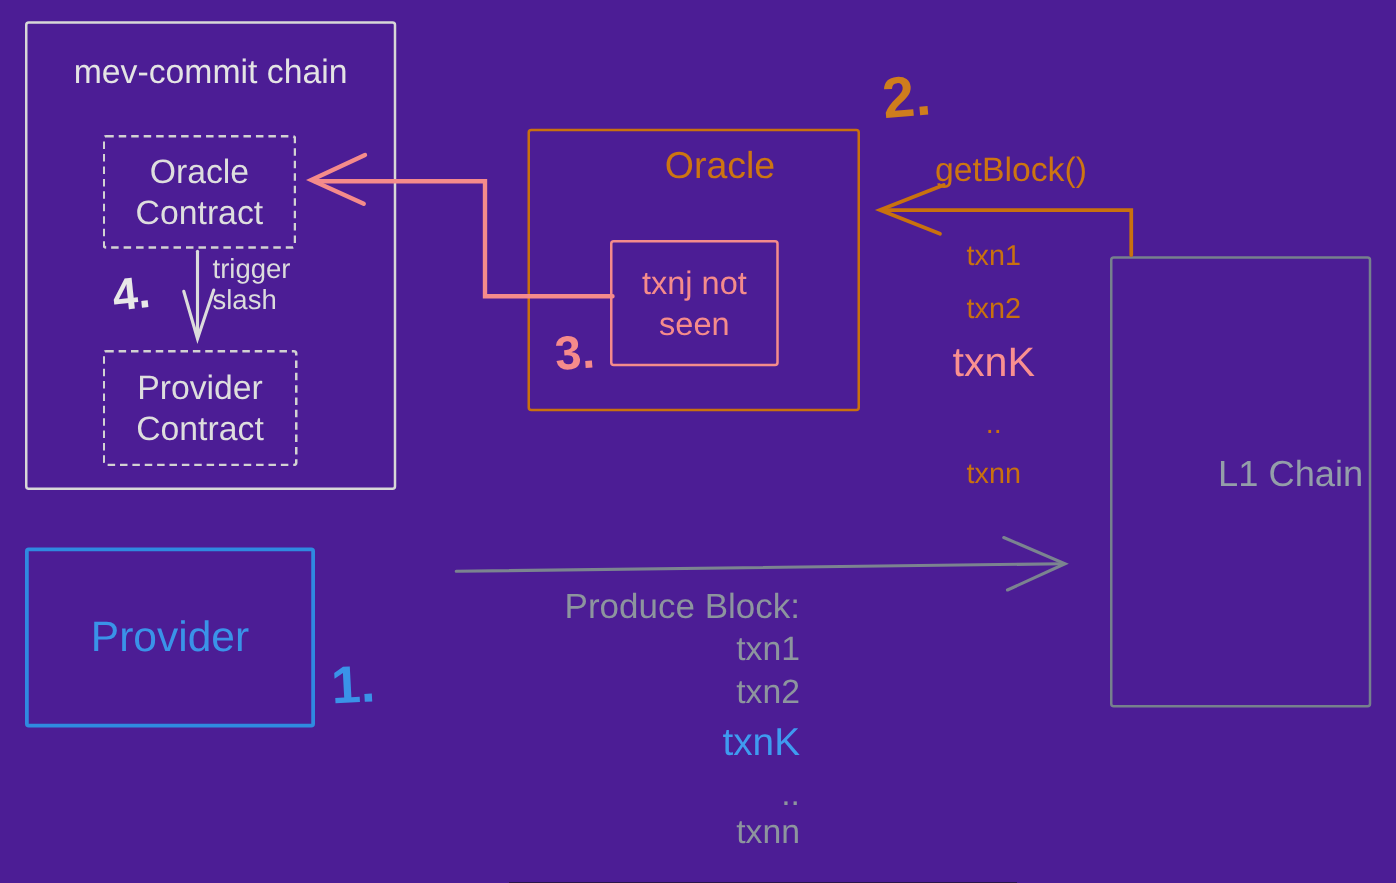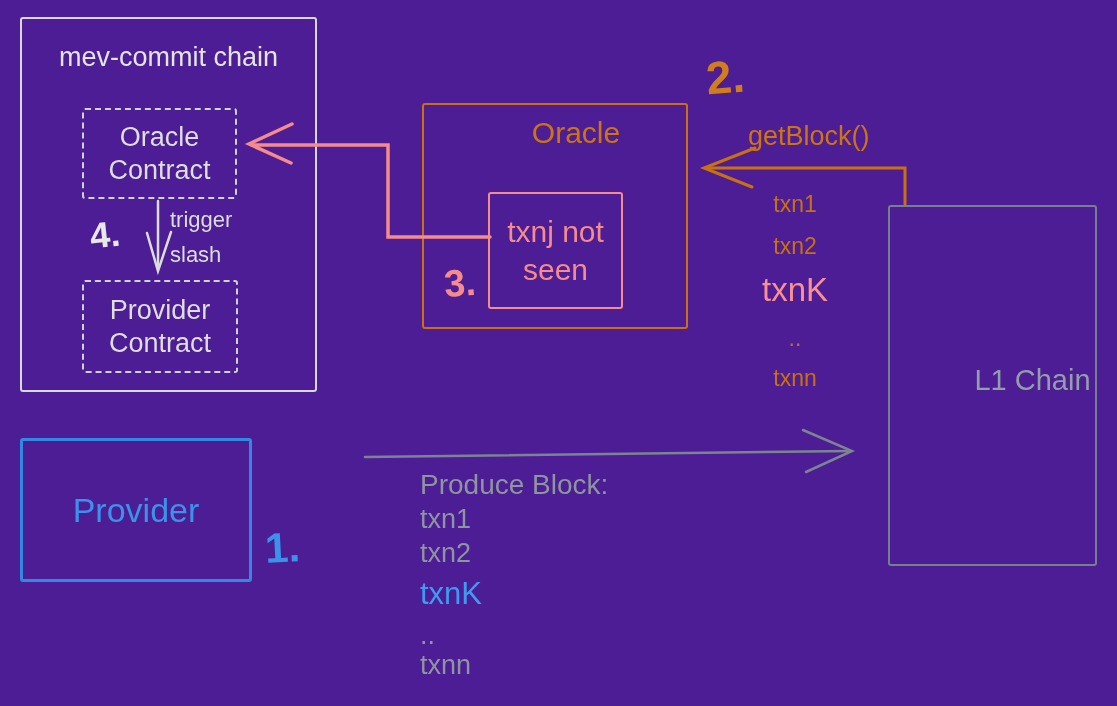--- a/index.html
+++ b/index.html
@@ -12,49 +12,49 @@
   .label{position:absolute;white-space:pre-line;}
   .center{display:flex;align-items:center;justify-content:center;text-align:center;}
 
   
   .mev-box{left:20px;top:17px;width:297px;height:375px;border:2px solid #d8d8d8;}
   .mev-title{left:20px;top:42px;width:297px;text-align:center;font-size:27px;color:#e4e4e4;}
   .oracle-contract{left:82px;top:108px;width:155px;height:91px;border:2px dashed #d2d2d2;
     font-size:27px;color:#dedede;line-height:1.2;}
   .provider-contract{left:82px;top:280px;width:156px;height:93px;border:2px dashed #d2d2d2;
     font-size:27px;color:#dedede;line-height:1.2;}
-  .trigger-label{left:170px;top:202px;width:86px;font-size:22px;line-height:35px;color:#dcdcdc;}
+  .trigger-label{left:170px;top:202px;width:86px;font-size:22px;line-height:25px;color:#dcdcdc;}
   .step4{left:90px;top:214px;font-size:36px;font-weight:bold;color:#e8e8e8;transform:rotate(-6deg);}
 
   
   .oracle-box{left:422px;top:103px;width:266px;height:226px;border:2px solid #c9710e;}
   .oracle-title{left:422px;top:116px;width:308px;text-align:center;font-size:30px;color:#cd7511;}
-  .txnj-box{left:488px;top:192px;width:135px;height:117px;border:2.5px solid #f58b8b;
-    font-size:30px;color:#f58b8b;line-height:1.25;}
+  .txnj-box{left:488px;top:192px;width:135px;height:101px;border:2.5px solid #f58b8b;
+    font-size:26px;color:#f58b8b;line-height:1.25;}
   .step3{left:444px;top:262px;font-size:38px;font-weight:bold;color:#f58b8b;transform:rotate(-4deg);}
 
   
   .step2{left:706px;top:50px;font-size:46px;font-weight:bold;color:#cf7d1d;transform:rotate(-5deg);}
   .getblock-label{left:748px;top:121px;width:170px;font-size:27px;color:#cd7511;}
   .rtxn{position:absolute;left:735px;width:120px;text-align:center;font-size:23px;color:#c9710e;}
   .rtxn1{top:191px;} .rtxn2{top:233px;}
   .rtxnk{top:271px;font-size:33px;color:#fa9090;}
   .rdots{top:325px;} .rtxnn{top:365px;}
 
   
   .l1-box{left:888px;top:205px;width:209px;height:361px;border:2px solid #76808d;}
   .l1-title{left:888px;top:364px;width:209px;text-align:center;font-size:29px;color:#949ea9;margin-left:40px;}
 
   
   .provider-box{left:20px;top:438px;width:232px;height:144px;border:3px solid #2f8ae0;
     font-size:34px;color:#3a93e8;}
   .step1{left:265px;top:524px;font-size:42px;font-weight:bold;color:#3a93e8;transform:rotate(-3deg);}
 
   
-  .ptxn{position:absolute;left:420px;width:220px;text-align:left;font-size:27px;color:#8d959e;}
+  .ptxn{position:absolute;left:420px;width:220px;text-align:right;font-size:27px;color:#8d959e;}
   .pheading{top:469px;font-size:28px;}
   .ptxn1{top:504px;} .ptxn2{top:538px;}
   .ptxnk{top:576px;font-size:31px;color:#3f9bf0;}
   .pdots{top:620px;} .ptxnn{top:650px;}
 
   .arrows{position:absolute;left:0;top:0;width:1117px;height:706px;pointer-events:none;}
 </style>
 </head>
 <body>
 

